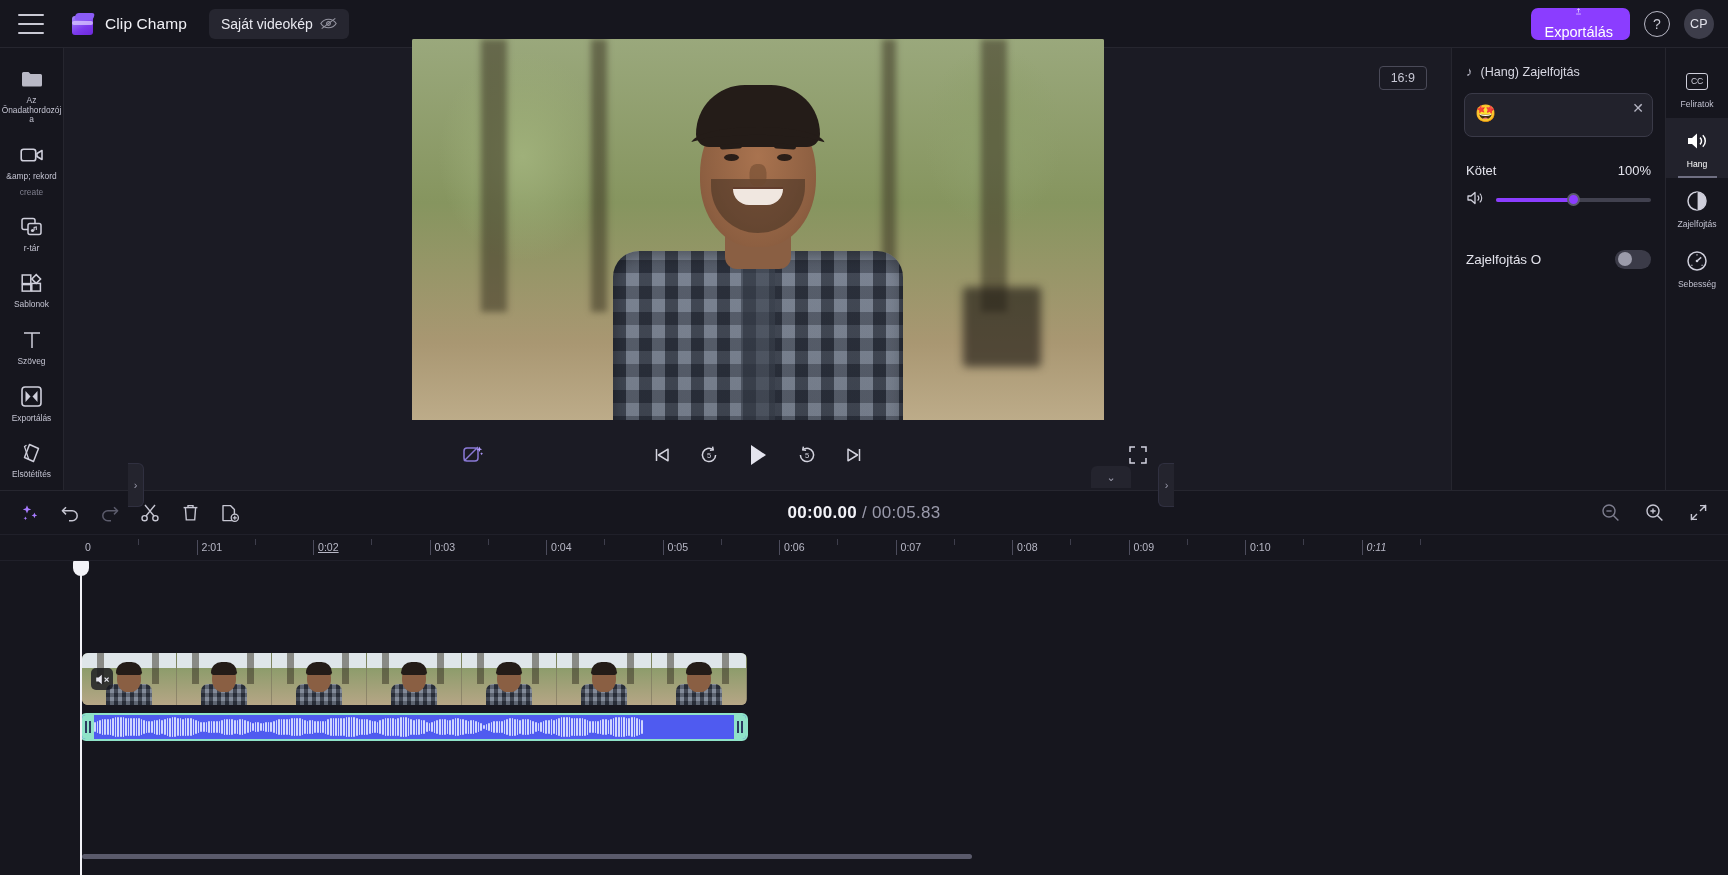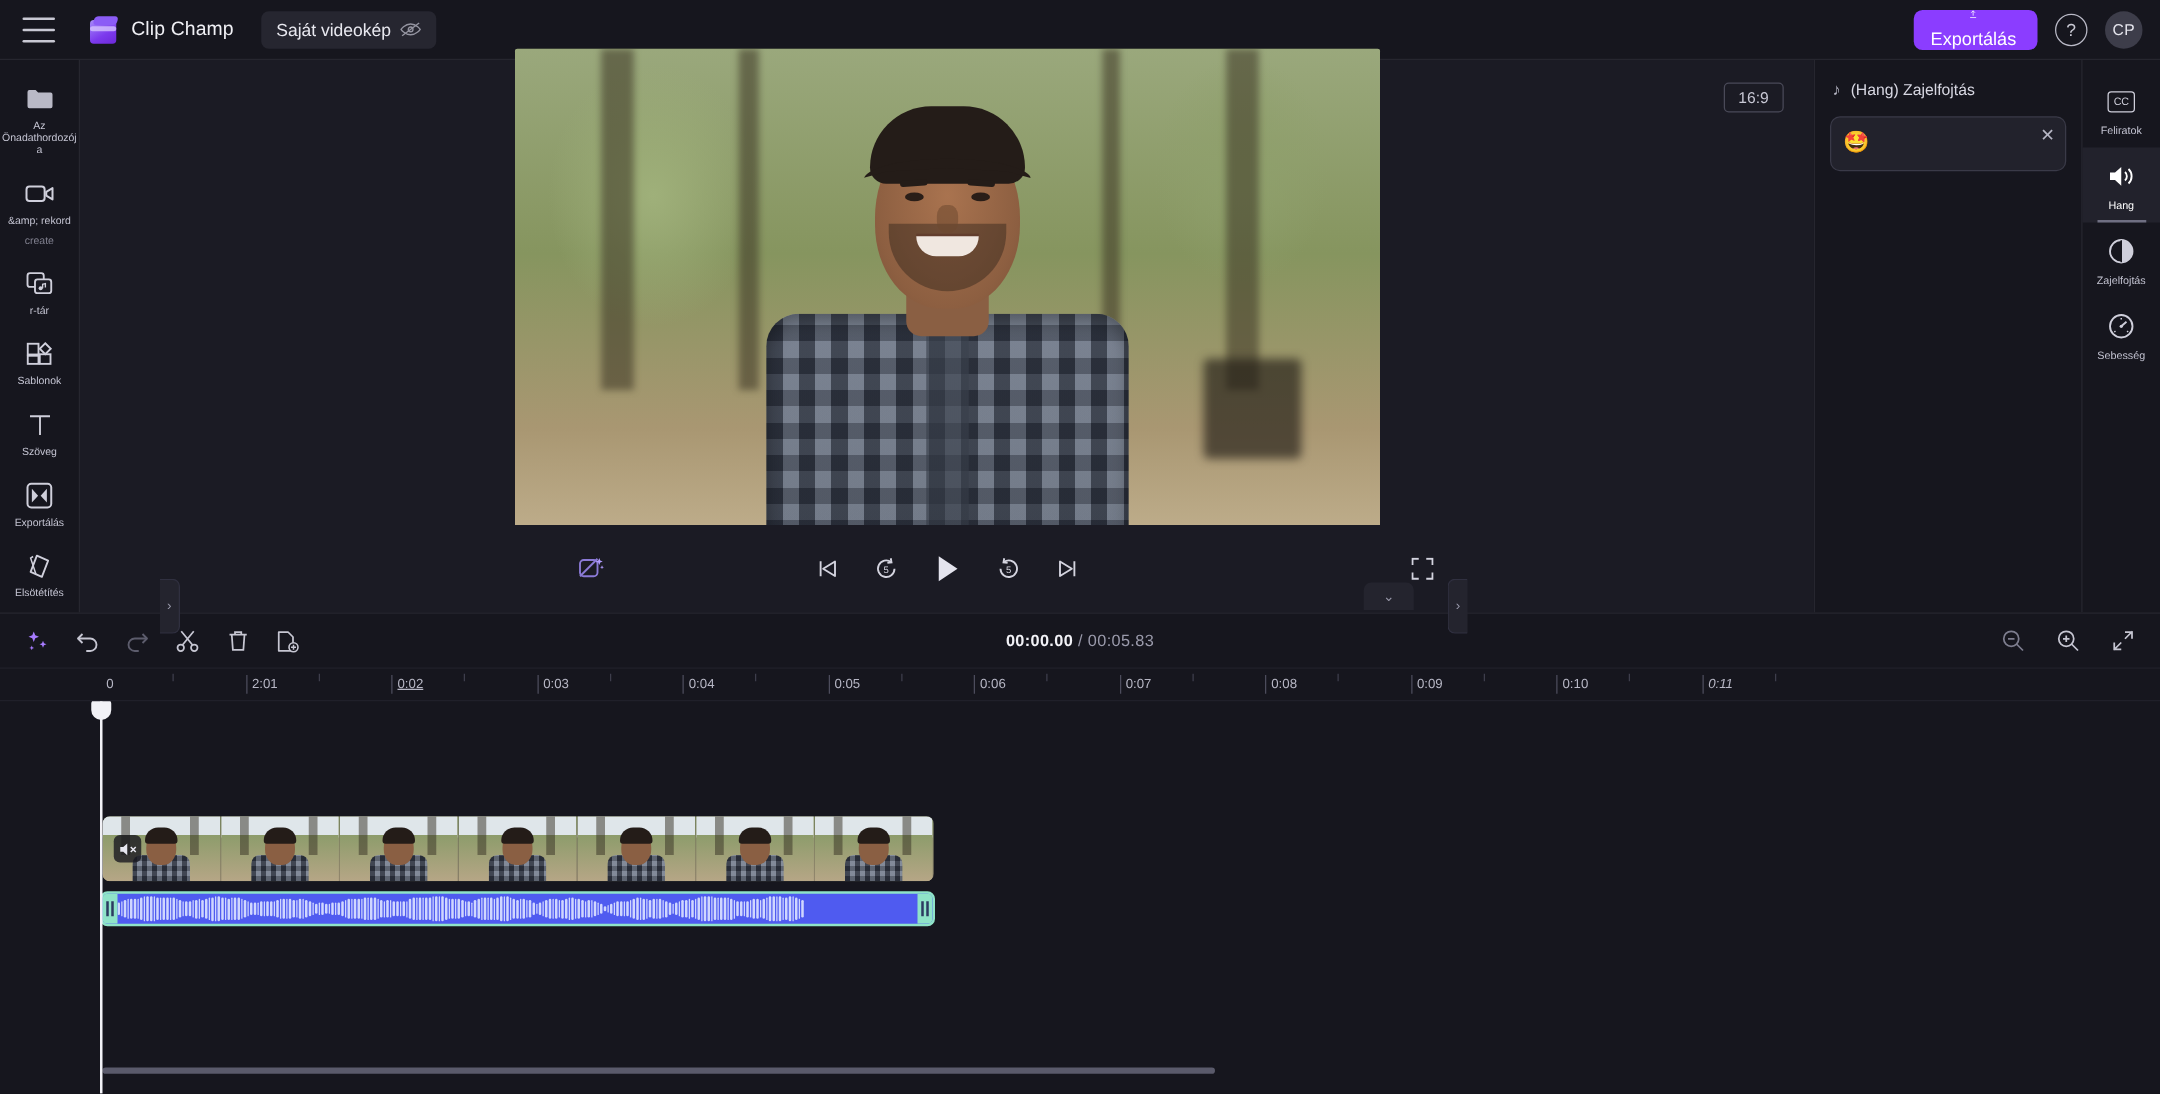--- a/index.html
+++ b/index.html
@@ -157,21 +157,21 @@
   .fr-lbl { font-size: 8.6px; color: #c2c2d0; text-align: center; }
   .cc-box { width: 22px; height: 17px; border: 1.6px solid #cfcfdb; border-radius: 3px; display: flex; align-items: center; justify-content: center; font-size: 8.6px; letter-spacing: -.3px; }
 
   
   .timeline { flex: 0 0 385px; background: #16161e; border-top: 1px solid #26262f; display: flex; flex-direction: column; position: relative; }
   .tl-toolbar { height: 44px; flex: 0 0 44px; display: flex; align-items: center; padding: 0 18px; position: relative; border-bottom: 1px solid #20202a; }
   .tl-tools { display: flex; align-items: center; gap: 16px; }
   .tbtn { width: 24px; height: 24px; display: flex; align-items: center; justify-content: center; color: #c6c6d2; cursor: pointer; }
   .tbtn.dim { color: #5c5c6c; }
   .tbtn.ai { color: #a77bff; }
-  .tl-time { position: absolute; left: 50%; transform: translateX(-50%); font-size: 13px; letter-spacing: .3px; }
+  .tl-time { position: absolute; left: 50%; transform: translateX(-50%); font-size: 17px; letter-spacing: .3px; }
   .tl-time .cur { color: #f2f2f7; font-weight: bold; }
   .tl-time .tot { color: #9a9aab; }
   .tl-zoom { margin-left: auto; display: flex; align-items: center; gap: 20px; }
 
   .ruler { height: 26px; flex: 0 0 26px; position: relative; border-bottom: 1px solid #20202a; }
   .tick { position: absolute; top: 5px; width: 1px; height: 15px; background: #4c4c5c; }
   .tick.minor { top: 4px; height: 6px; background: #3e3e4c; }
   .tick-lbl { position: absolute; top: 6px; font-size: 10.6px; color: #b7b7c5; white-space: nowrap; }
 
   .tracks { flex: 1; position: relative; overflow: hidden; }
@@ -414,20 +414,45 @@
       <div class="rp-title">
         <span class="mus">♪</span>
         <span>(Hang) Zajelfojtás</span>
       </div>
 
       <div class="callout">
         <div class="emo">🤩</div>
         <div class="cx">✕</div>
       </div>
 
+      <div class="sec">
+        <div class="vol-row">
+          <span>Kötet</span>
+          <span>100%</span>
+        </div>
+        <div class="vol-ctrl">
+          <span class="vol-ico">
+            <svg width="18" height="16" viewBox="0 0 18 16">
+                <path d="M2 6h3l4-3.6v11.2L5 10H2z" fill="none" stroke="#d0d0dc" stroke-width="1.3" stroke-linejoin="round"></path>
+                <path d="M11.6 5.4a3.4 3.4 0 010 5.2" fill="none" stroke="#d0d0dc" stroke-width="1.3"></path>
+                <path d="M13.8 3.6a6 6 0 010 8.8" fill="none" stroke="#d0d0dc" stroke-width="1.1"></path>
+              </svg>
+          </span>
+          <div class="slider">
+            <div class="fill" id="vol-fill" style="width: 50%;"></div>
+            <div class="knob" id="vol-knob" style="left: 50%;"></div>
+          </div>
+        </div>
+        <div class="ns-row">
+          <span>Zajelfojtás O</span>
+          <div class="toggle">
+              <div class="tk"></div>
+            </div>
+        </div>
+      </div>
     </div>
 
     <div class="far-rail">
       <div class="fr-item">
         <div class="fr-ico">
             <div class="cc-box">CC</div>
           </div>
         <div class="fr-lbl">Feliratok</div>
       </div>
       <div class="fr-item active">

